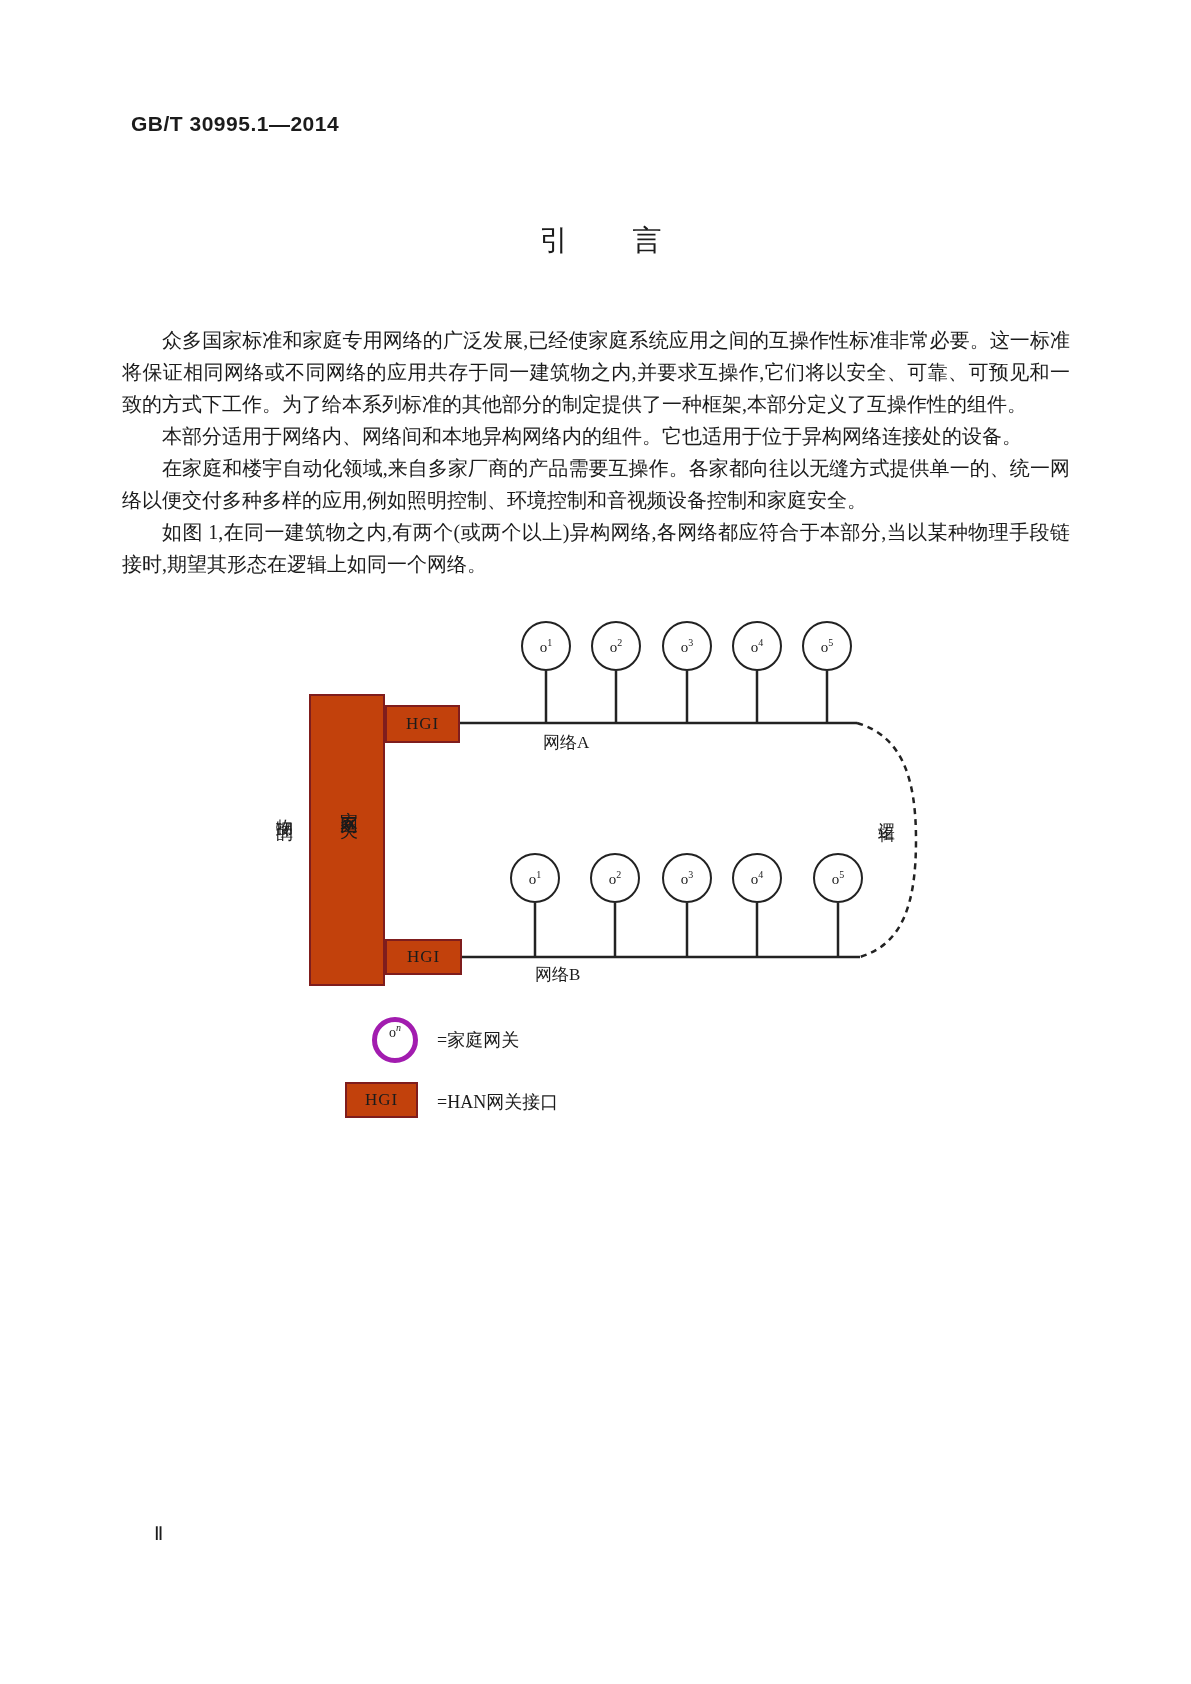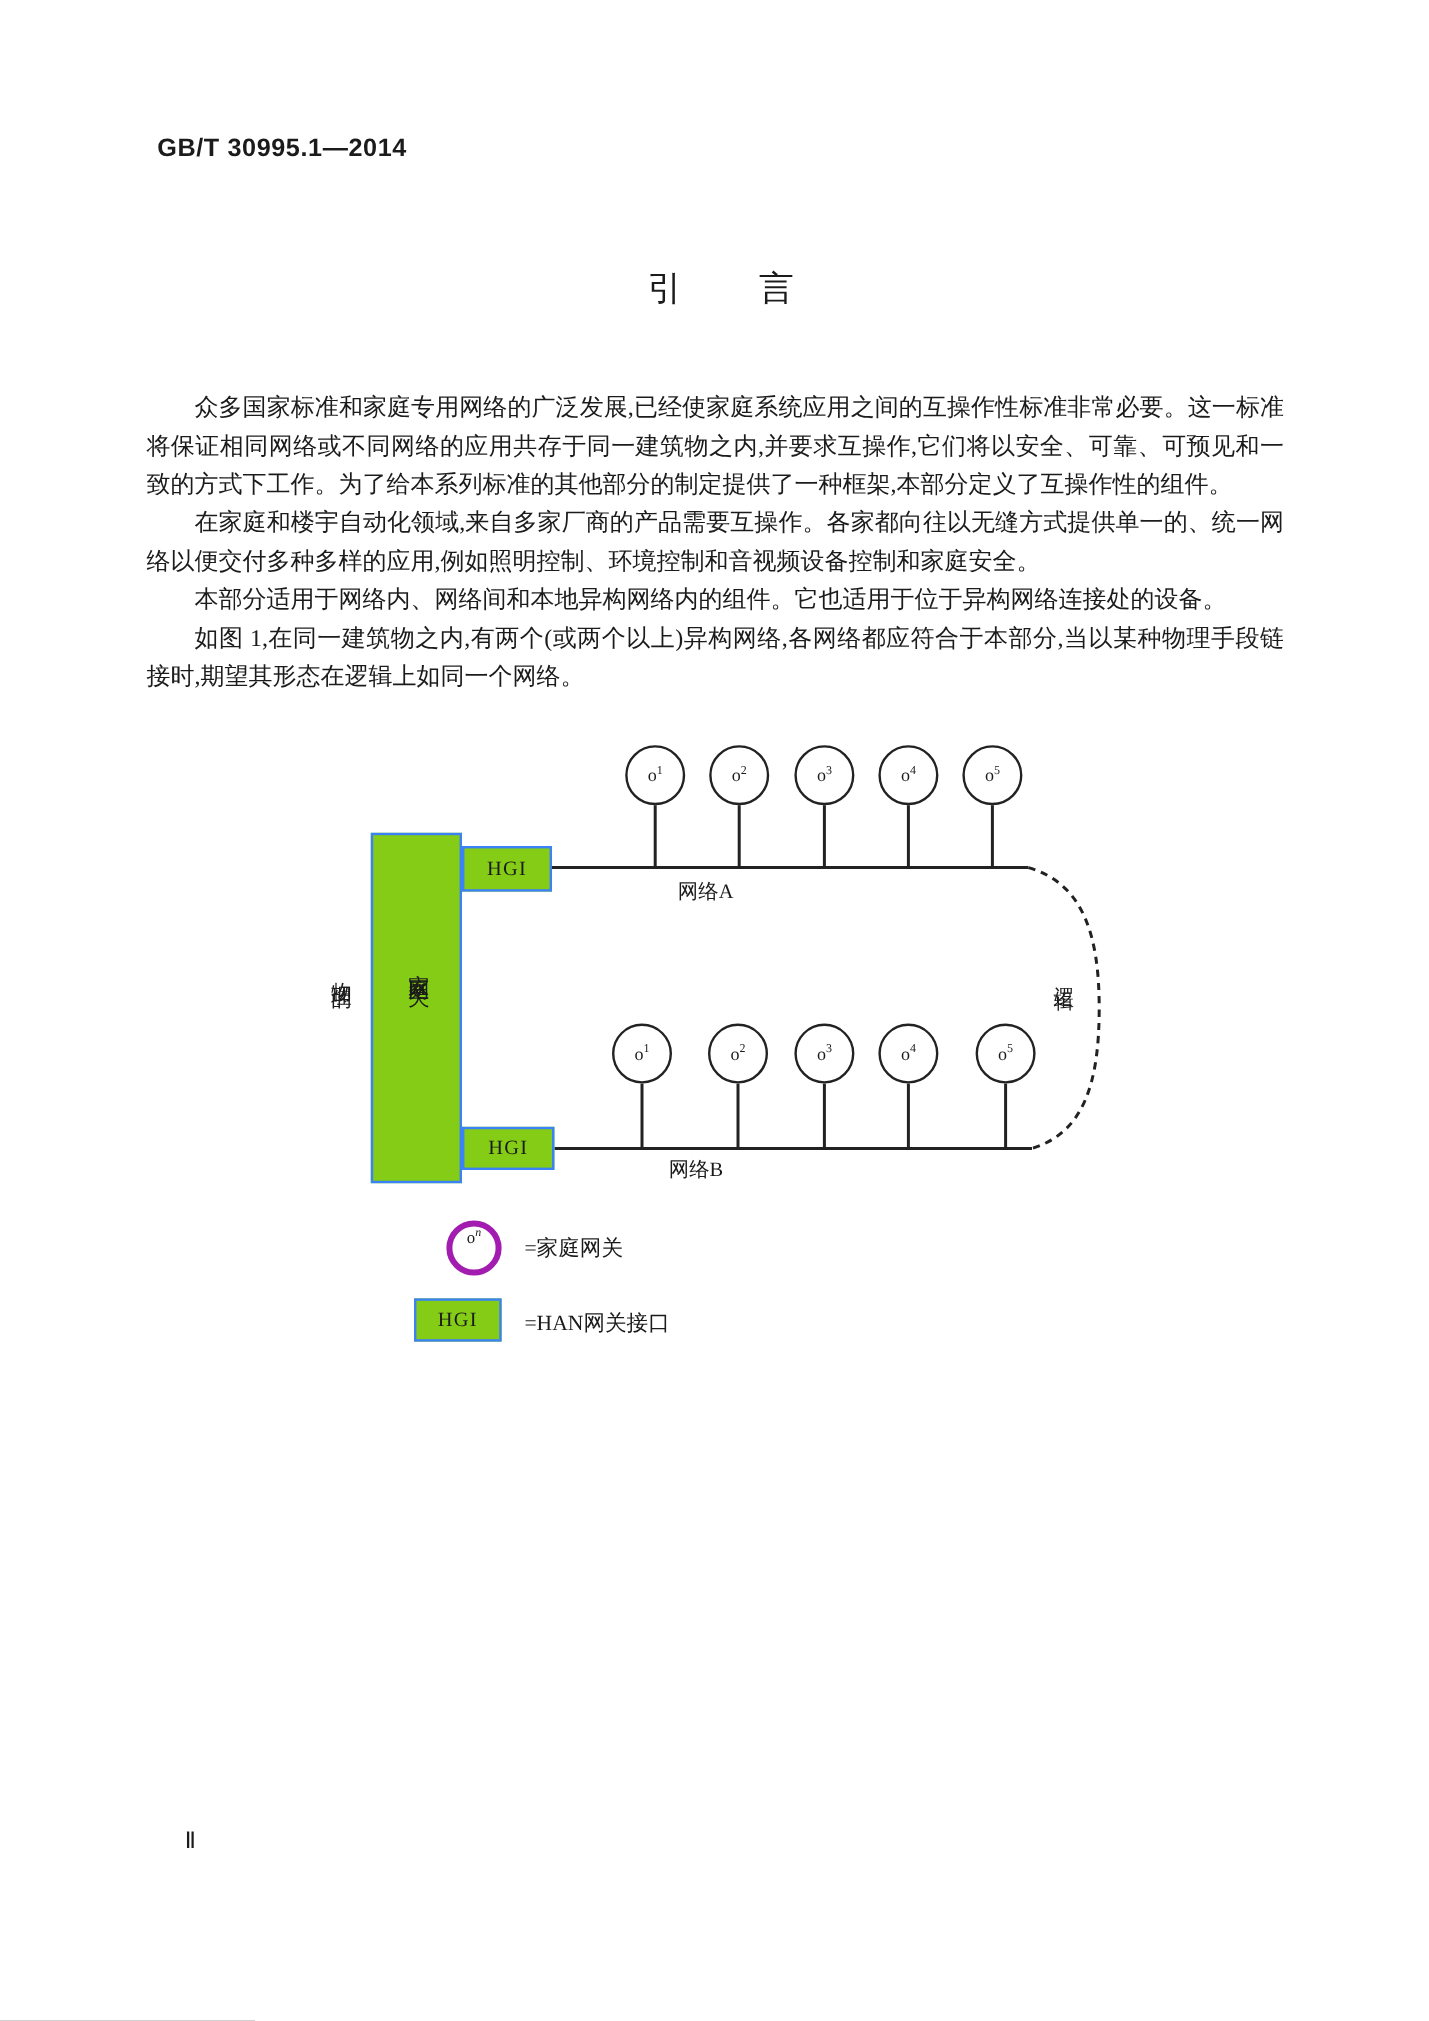--- a/index.html
+++ b/index.html
@@ -28,22 +28,22 @@
     left:122px;top:324px;width:948px;
     font-size:20px;line-height:32px;
   }
   .body-text p{
     margin:0;text-indent:2em;text-align:justify;
   }
   
   .fig-lines{left:0;top:0;width:1191px;height:1684px;pointer-events:none;}
   .box{
     box-sizing:border-box;
-    border:2px solid #3b82f6;
-    background:#84cc16;
+    border:2px solid #7f1d1d;
+    background:#c2410c;
   }
   .gateway-box{left:309px;top:694px;width:76px;height:292px;}
   .hgi-a{left:385px;top:705px;width:75px;height:38px;}
   .hgi-b{left:385px;top:939px;width:77px;height:36px;}
   .hgi-box{display:flex;align-items:center;justify-content:center;
     font-size:17px;letter-spacing:1px;}
   .vtext{
     writing-mode:vertical-rl;text-orientation:upright;
     font-size:17px;letter-spacing:3px;line-height:17px;
   }
@@ -51,21 +51,21 @@
   .gwlbl{left:340px;top:797px;font-size:18px;}
   .logic{left:878px;top:809px;}
   .node{
     box-sizing:border-box;
     width:50px;height:50px;border:2px solid #222;border-radius:50%;
     background:#fff;
     display:flex;align-items:center;justify-content:center;
     font-size:15px;
   }
   .node sup,.legend-sym sup{font-size:10px;}
-  .netlbl{width:90px;text-align:center;font-size:17px;}
+  .netlbl{width:90px;font-size:17px;}
   .lbl-a{left:543px;top:731px;}
   .lbl-b{left:535px;top:963px;}
   .legend-circle{
     box-sizing:border-box;
     left:372px;top:1017px;width:46px;height:46px;
     border:5px solid #a21caf;border-radius:50%;background:#fff;
     display:flex;align-items:flex-start;justify-content:center;font-size:14px;
   }
   .legend-circle sup{font-style:italic;}
   .legend-hgi{left:345px;top:1082px;width:73px;height:36px;}
@@ -82,22 +82,22 @@
 <body>
 
 <div class="page">
 
   <div class="abs std-no">GB/T 30995.1—2014</div>
 
   <div class="abs doc-title">引　　言</div>
 
   <div class="abs body-text">
     <p>众多国家标准和家庭专用网络的广泛发展,已经使家庭系统应用之间的互操作性标准非常必要。这一标准将保证相同网络或不同网络的应用共存于同一建筑物之内,并要求互操作,它们将以安全、可靠、可预见和一致的方式下工作。为了给本系列标准的其他部分的制定提供了一种框架,本部分定义了互操作性的组件。</p>
+    <p>本部分适用于网络内、网络间和本地异构网络内的组件。它也适用于位于异构网络连接处的设备。</p>
     <p>在家庭和楼宇自动化领域,来自多家厂商的产品需要互操作。各家都向往以无缝方式提供单一的、统一网络以便交付多种多样的应用,例如照明控制、环境控制和音视频设备控制和家庭安全。</p>
-    <p>本部分适用于网络内、网络间和本地异构网络内的组件。它也适用于位于异构网络连接处的设备。</p>
     <p>如图 1,在同一建筑物之内,有两个(或两个以上)异构网络,各网络都应符合于本部分,当以某种物理手段链接时,期望其形态在逻辑上如同一个网络。</p>
   </div>
 
   <svg class="abs fig-lines" width="1191" height="1684" viewBox="0 0 1191 1684">
     <g stroke="#222" stroke-width="2.5" fill="none">
 
       <line x1="460" y1="723" x2="857" y2="723"></line>
 
       <line x1="462" y1="957" x2="860" y2="957"></line>
 

